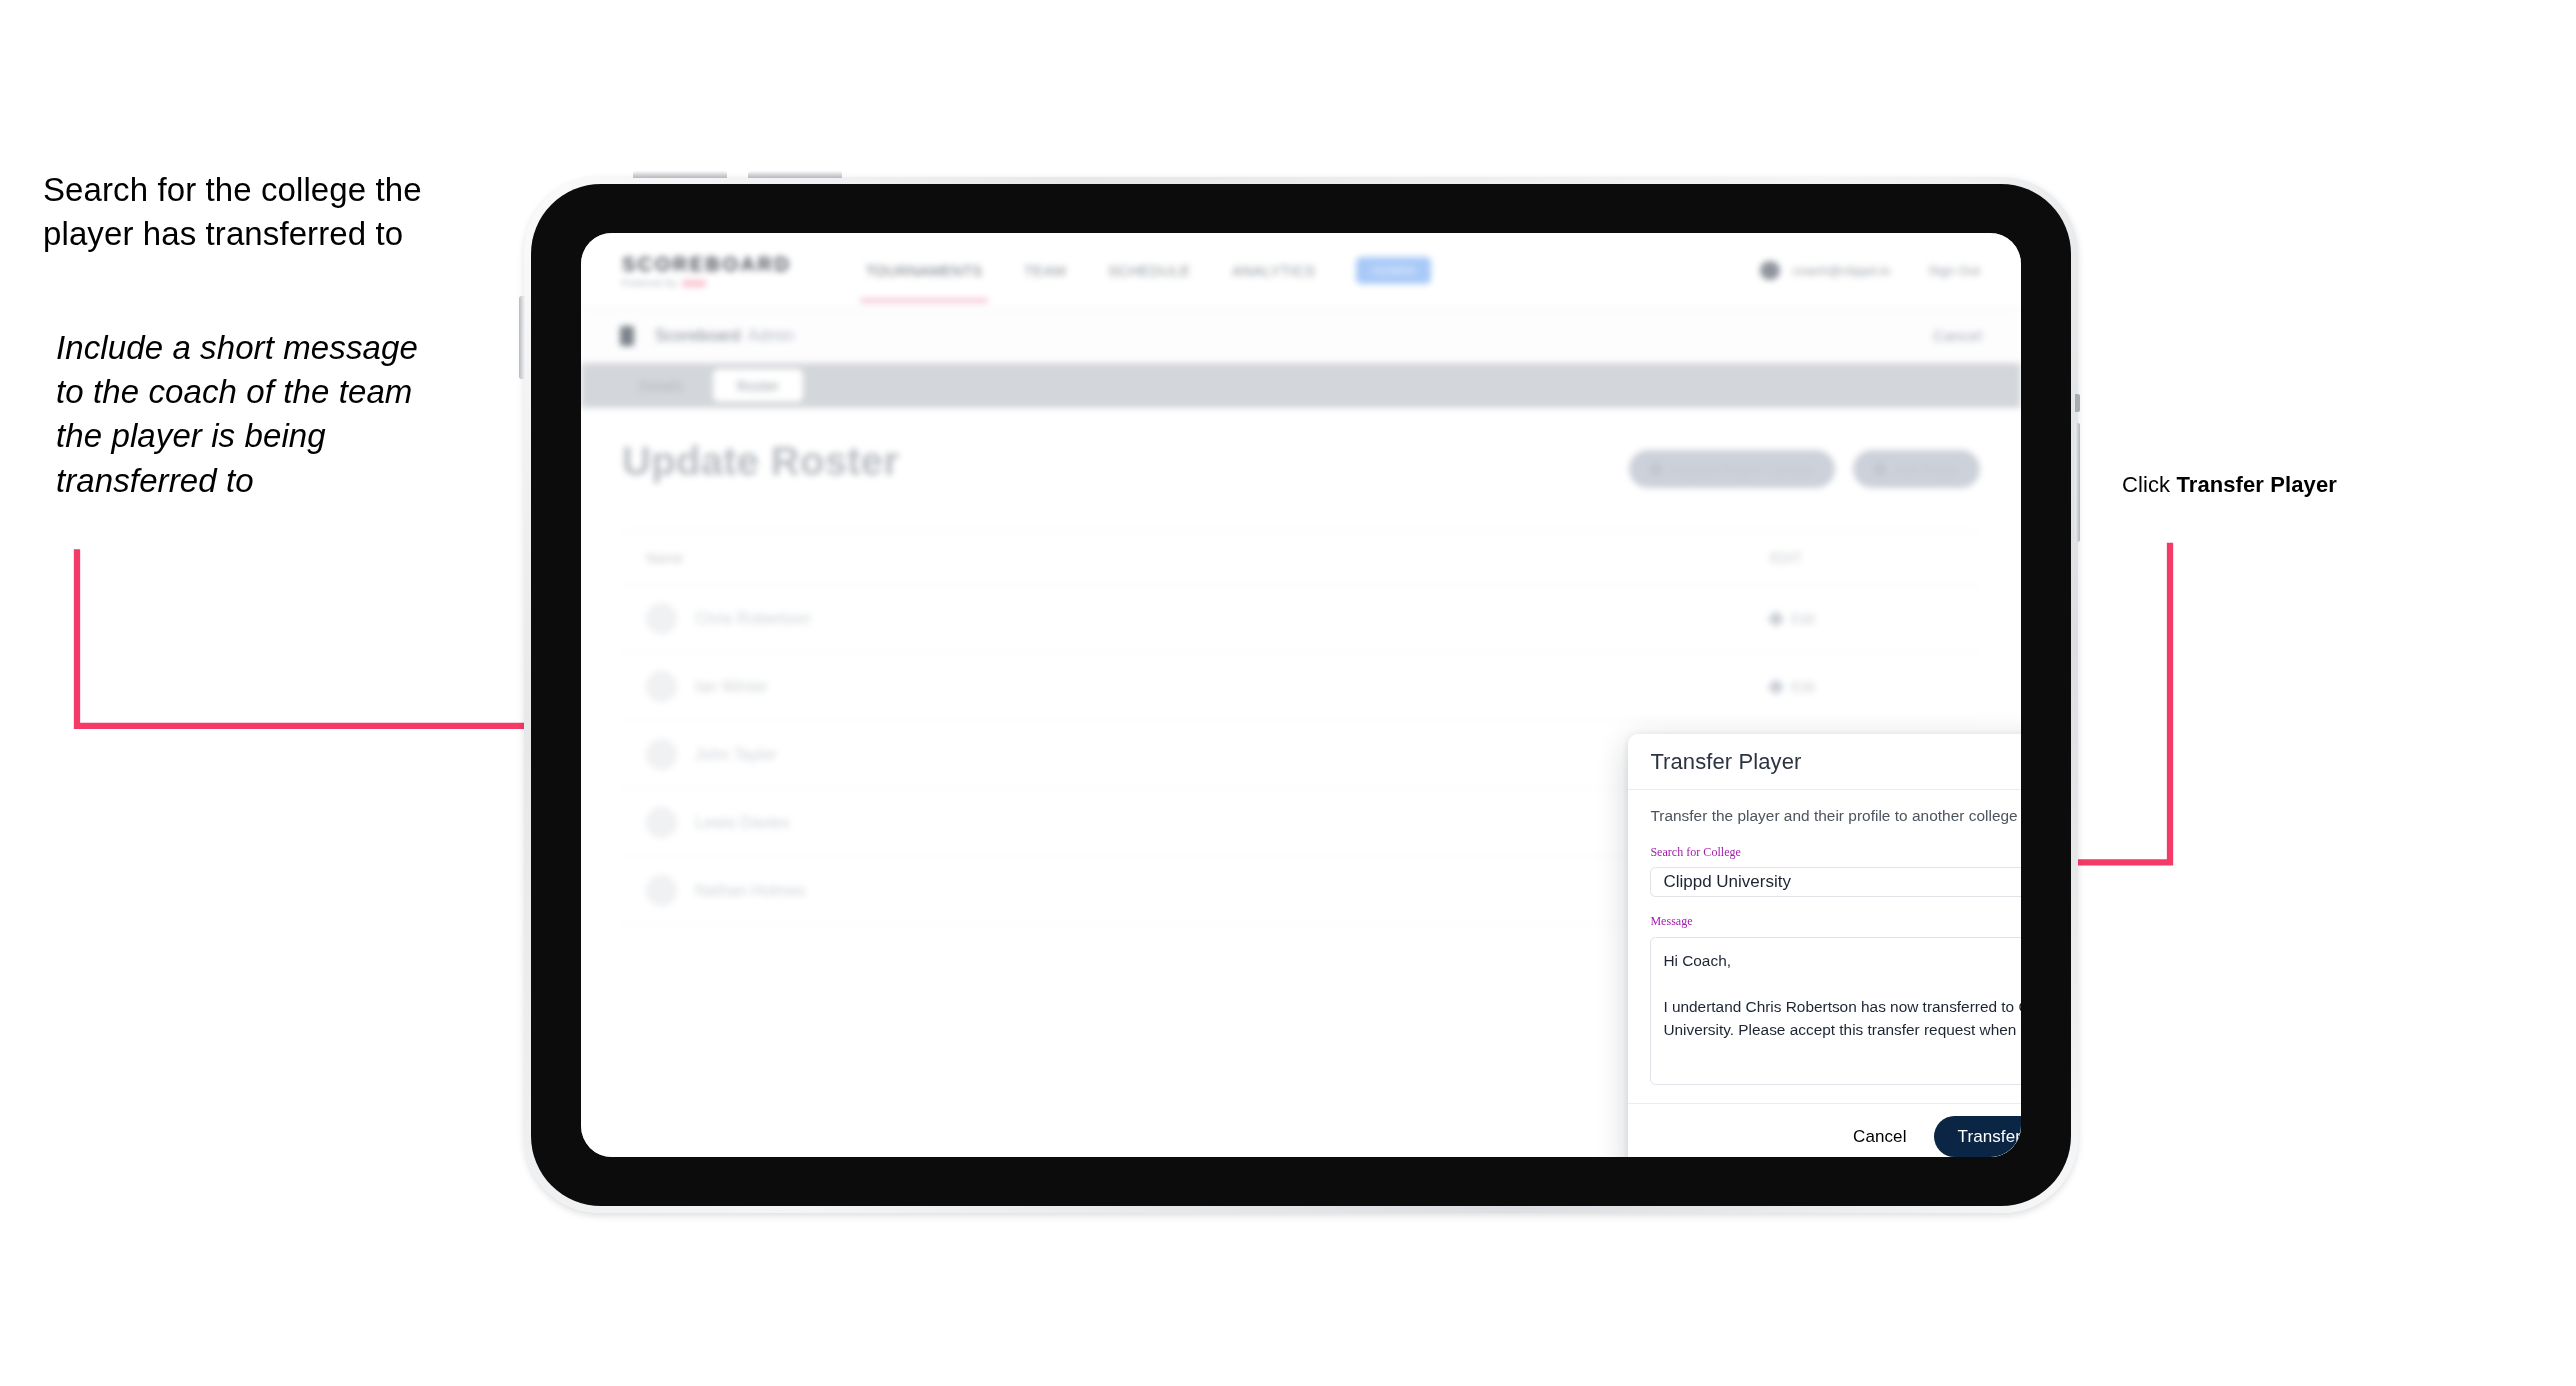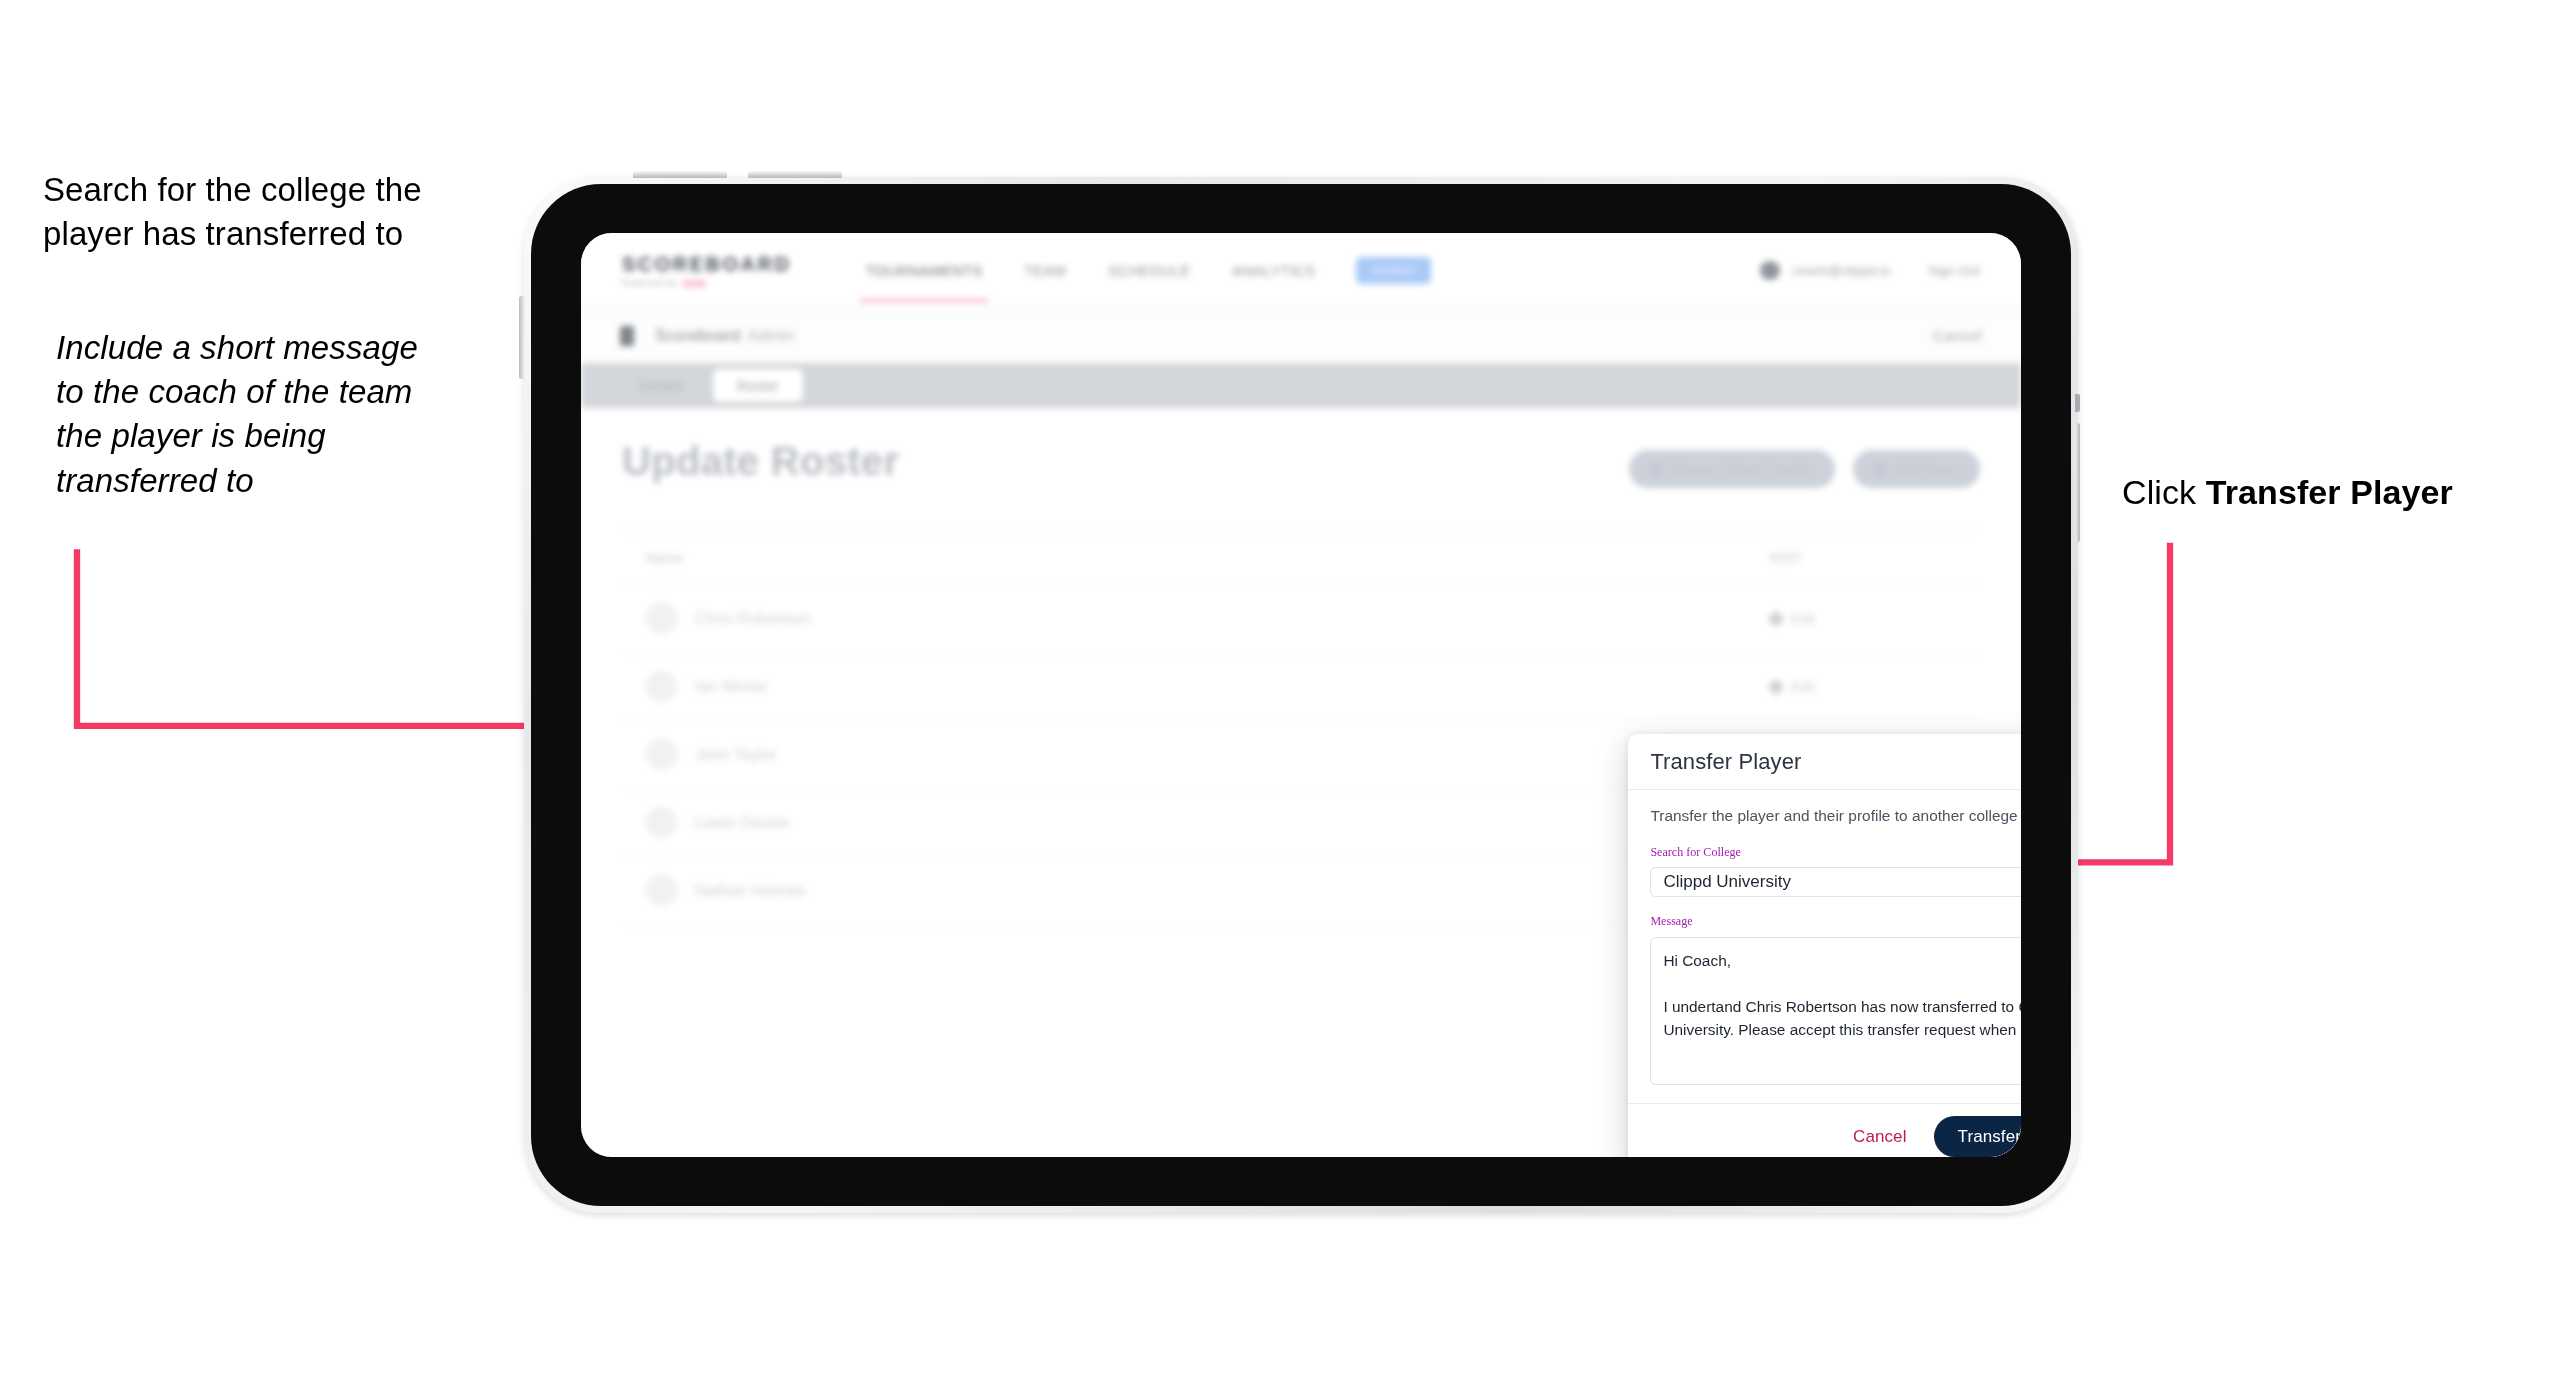--- a/index.html
+++ b/index.html
@@ -21,21 +21,21 @@
     position: absolute;
     color: #000000;
     font-family: "Liberation Sans", sans-serif;
     font-size: 33px;
     line-height: 1.34;
     letter-spacing: 0.1px;
     white-space: pre-line;
   }
   #annot-search   { left: 43px; top: 168px;  width: 448px; }
   #annot-message  { left: 56px; top: 326px;  width: 448px; font-style: italic; }
-  #annot-click    { left: 2122px; top: 470px; width: 434px; font-size: 34px; }
+  #annot-click    { left: 2122px; top: 470px; width: 434px; font-size: 22px; }
   #annot-click b  { font-weight: bold; }
 
   
   #arrow-layer {
     position: absolute;
     left: 0; top: 0;
     width: 2576px; height: 1386px;
     pointer-events: none;
   }
 
@@ -406,21 +406,21 @@
     height: 67px;
     display: flex;
     align-items: center;
     justify-content: flex-end;
     gap: 21px;
     padding: 0 22.4px;
     box-sizing: border-box;
   }
   .btn-cancel {
     font-size: 17px;
-    color: #be185d;
+    color: #000000;
     background: none;
     border: none;
     cursor: pointer;
     font-family: "Liberation Sans", sans-serif;
     letter-spacing: 0.1px;
     text-align: center;
   }
   .btn-primary {
     background: #0b2545;
     color: #ffffff;

